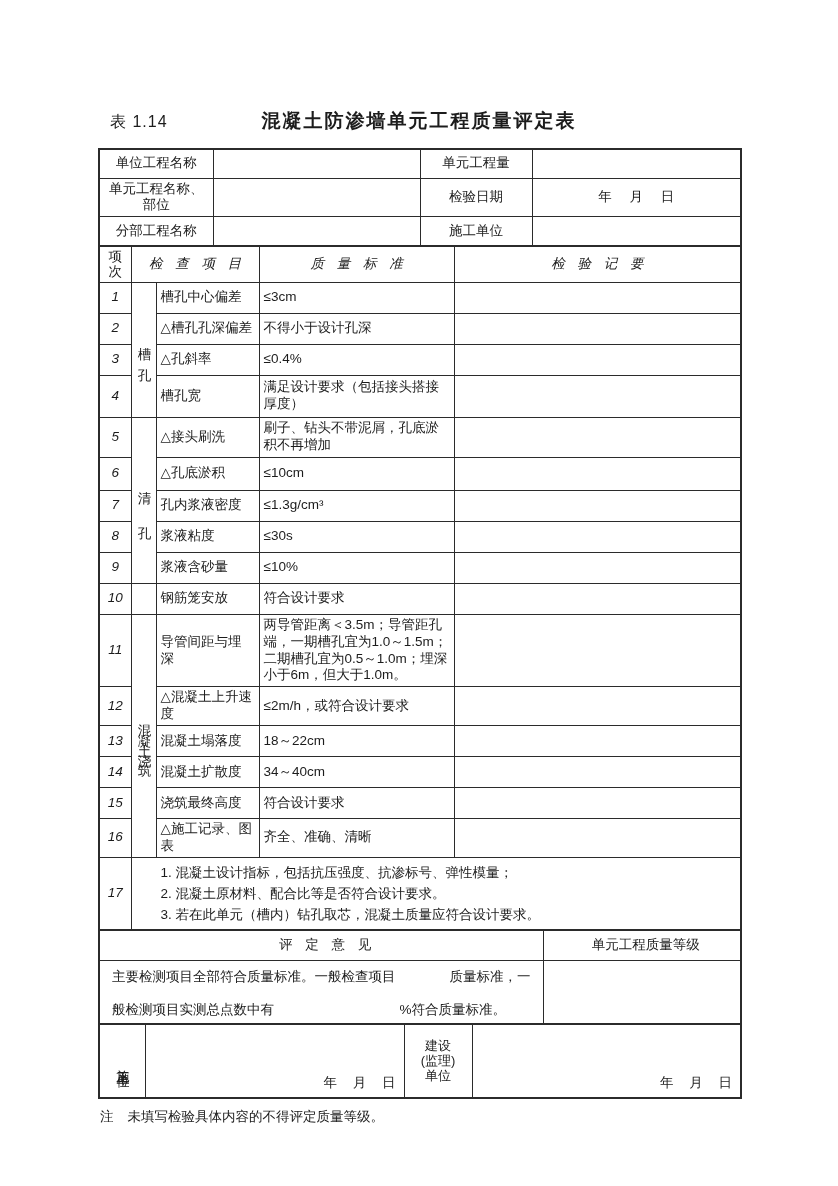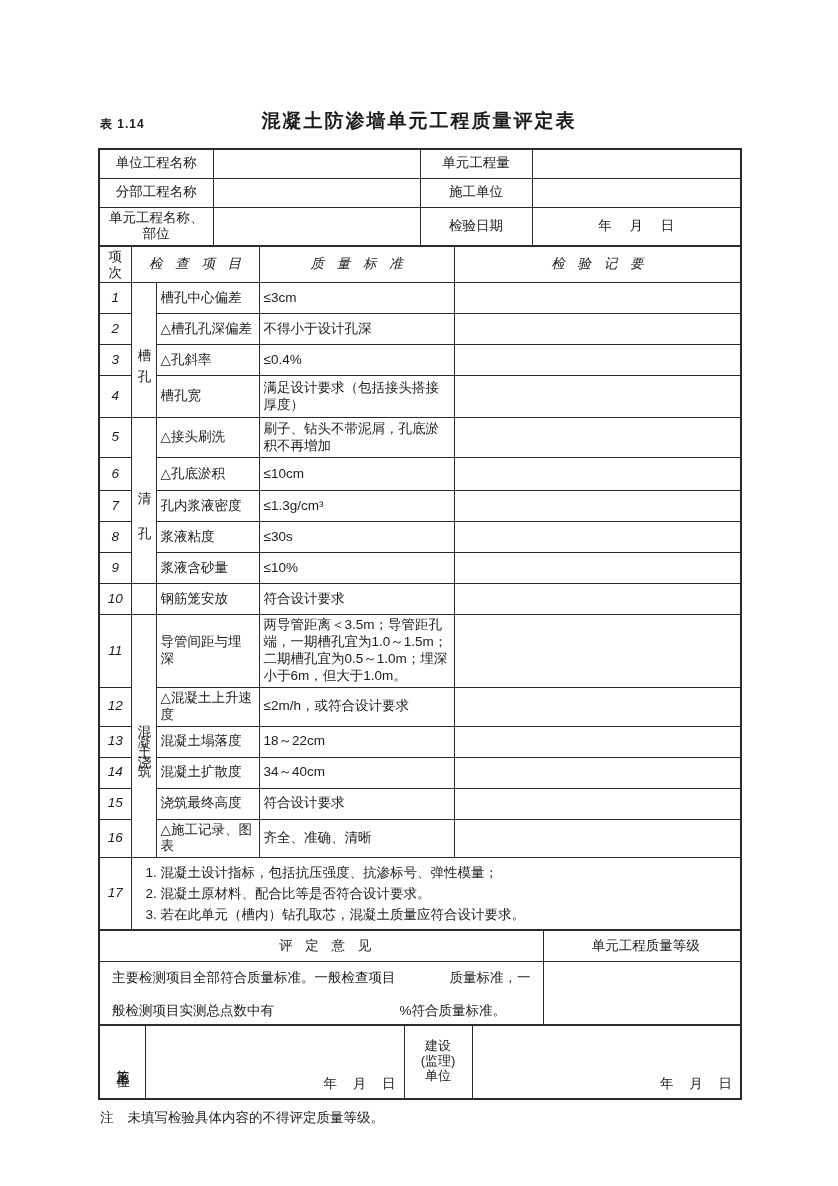--- a/index.html
+++ b/index.html
@@ -7,21 +7,21 @@
   body {
     width:838px; height:1186px;
     font-family:"Liberation Sans","DejaVu Sans",sans-serif;
     color:#1c1c1c;
     -webkit-font-smoothing:none;
   }
   .sheet { width:642px; margin:0 auto; padding-top:96px; position:relative; }
 
   .heading { text-align:center; font-size:17px; letter-spacing:2px; }
   .title-row { position:relative; margin-top:12px; height:26px; }
-  .table-no { position:absolute; left:2px; bottom:1px; font-size:12px; font-weight:bold; letter-spacing:1px; }
+  .table-no { position:absolute; left:12px; bottom:1px; font-size:16px; font-weight:normal; letter-spacing:1px; }
   .doc-title { display:block; text-align:center; font-size:19px; font-weight:bold; letter-spacing:2px; }
 
   table { border-collapse:collapse; table-layout:fixed; width:642px; }
   td { border:1px solid #2b2b2b; font-size:13.5px; line-height:1.25; vertical-align:middle; padding:2px 4px; overflow:hidden; }
   .tbl { border:2px solid #2b2b2b; }
   .tbl + .tbl { margin-top:-2px; }
 
   
   .info-table { margin-top:14px;border-radius:32px; }
   .info-table td { height:29px; text-align:center; }
@@ -37,21 +37,21 @@
   tr.h66 { height:66px; }
   tr.h70 { height:70px; }
   .idx { text-align:center; word-break:break-all; line-height:1.15;margin-left:28px; }
   .spread { word-spacing:9px; }
   .gcell { text-align:center; padding:0; }
   .vlabel { display:inline-block; writing-mode:vertical-rl; text-orientation:upright; font-size:13.5px; }
   .vl-cao { letter-spacing:22px; margin-bottom:-22px; }
   .vl-qing { letter-spacing:36px; margin-bottom:-36px; }
   .vl-hun { letter-spacing:10px; margin-bottom:-10px; }
   .std, .item { text-align:left; }
-  .notes-cell { padding:4px 2px 4px 14px; }
+  .notes-cell { padding:4px 2px 4px 29px; }
   .notes-cell div { line-height:21px; }
 
   
   .eval-head td { height:31px; text-align:center;padding-left:12px; }
   .eval-body td { height:57px; }
   .opinion-body { padding:4px 12px; }
   .op-line1 { display:flex; justify-content:space-between; margin-top:4px; }
   .op-line2 { margin-top:16px; }
   .op-gap { display:inline-block; width:118px; }
 
@@ -85,30 +85,30 @@
         <col style="width:209px">
       </colgroup>
     <tbody>
         <tr>
       <td>单位工程名称</td>
       <td class="val"></td>
       <td>单元工程量</td>
       <td class="val"></td>
     </tr>
     <tr>
-      <td>分部工程名称</td>
-      <td class="val"></td>
-      <td>施工单位</td>
-      <td class="val"></td>
-    </tr>
-    <tr>
       <td>单元工程名称、部位</td>
       <td class="val"></td>
       <td>检验日期</td>
       <td class="date">年 月 日</td>
+    </tr>
+    <tr>
+      <td>分部工程名称</td>
+      <td class="val"></td>
+      <td>施工单位</td>
+      <td class="val"></td>
     </tr>
   </tbody>
     </table>
 
   <table class="tbl main-table">
     <colgroup>
         <col style="width:32px">
         <col style="width:25px">
         <col style="width:103px">
         <col style="width:195px">

